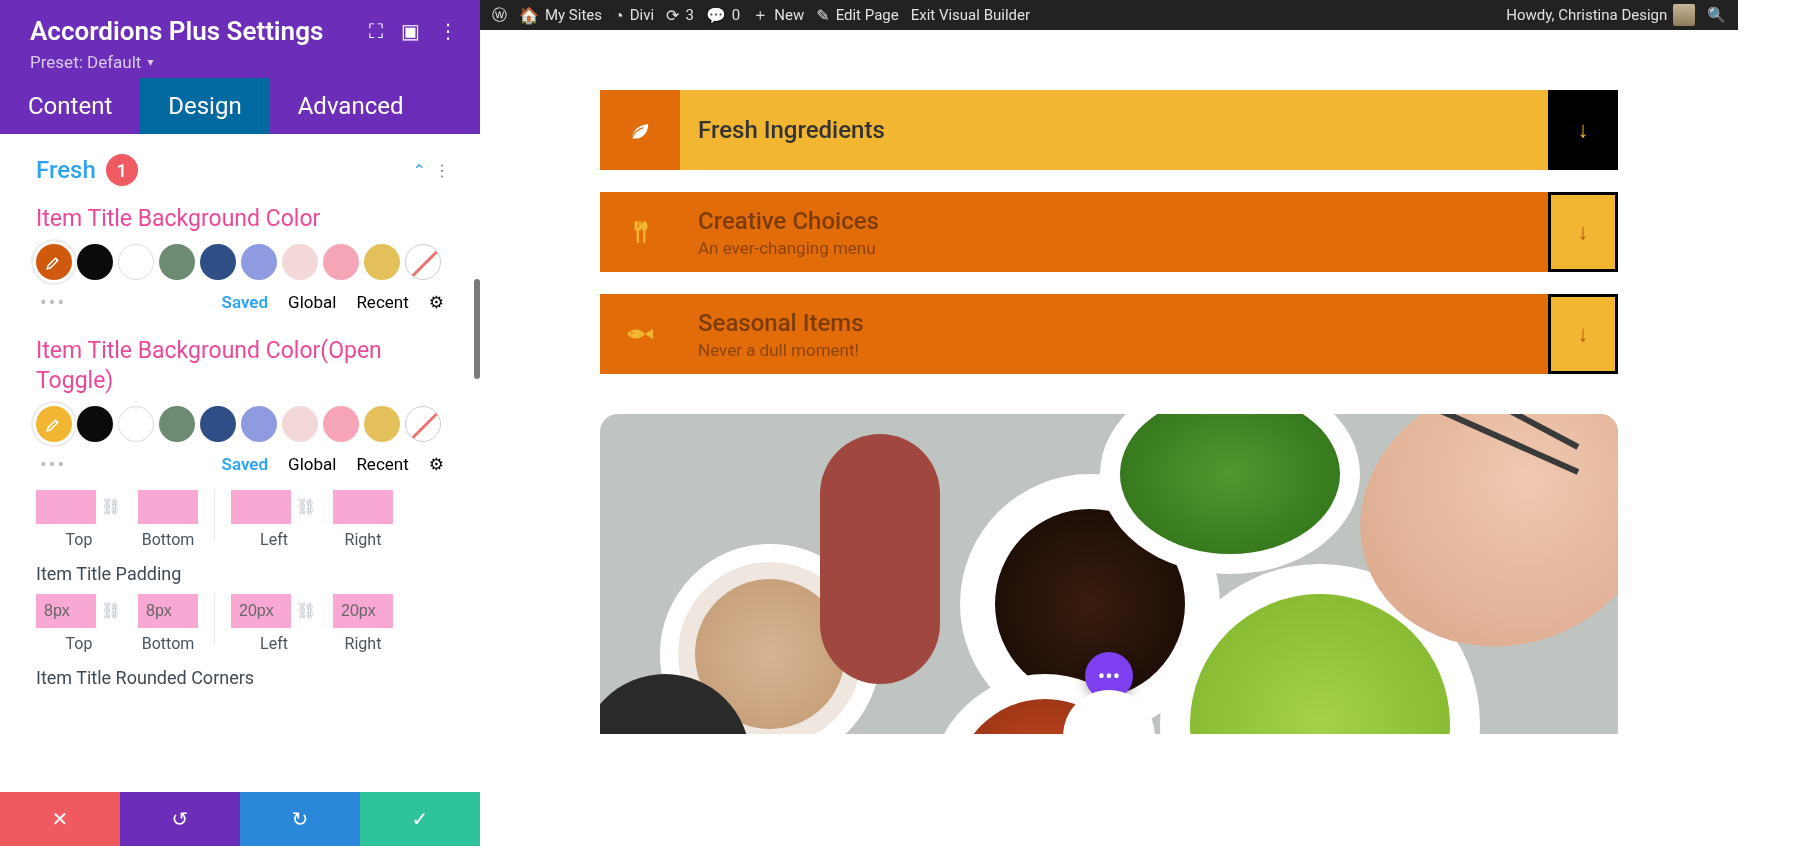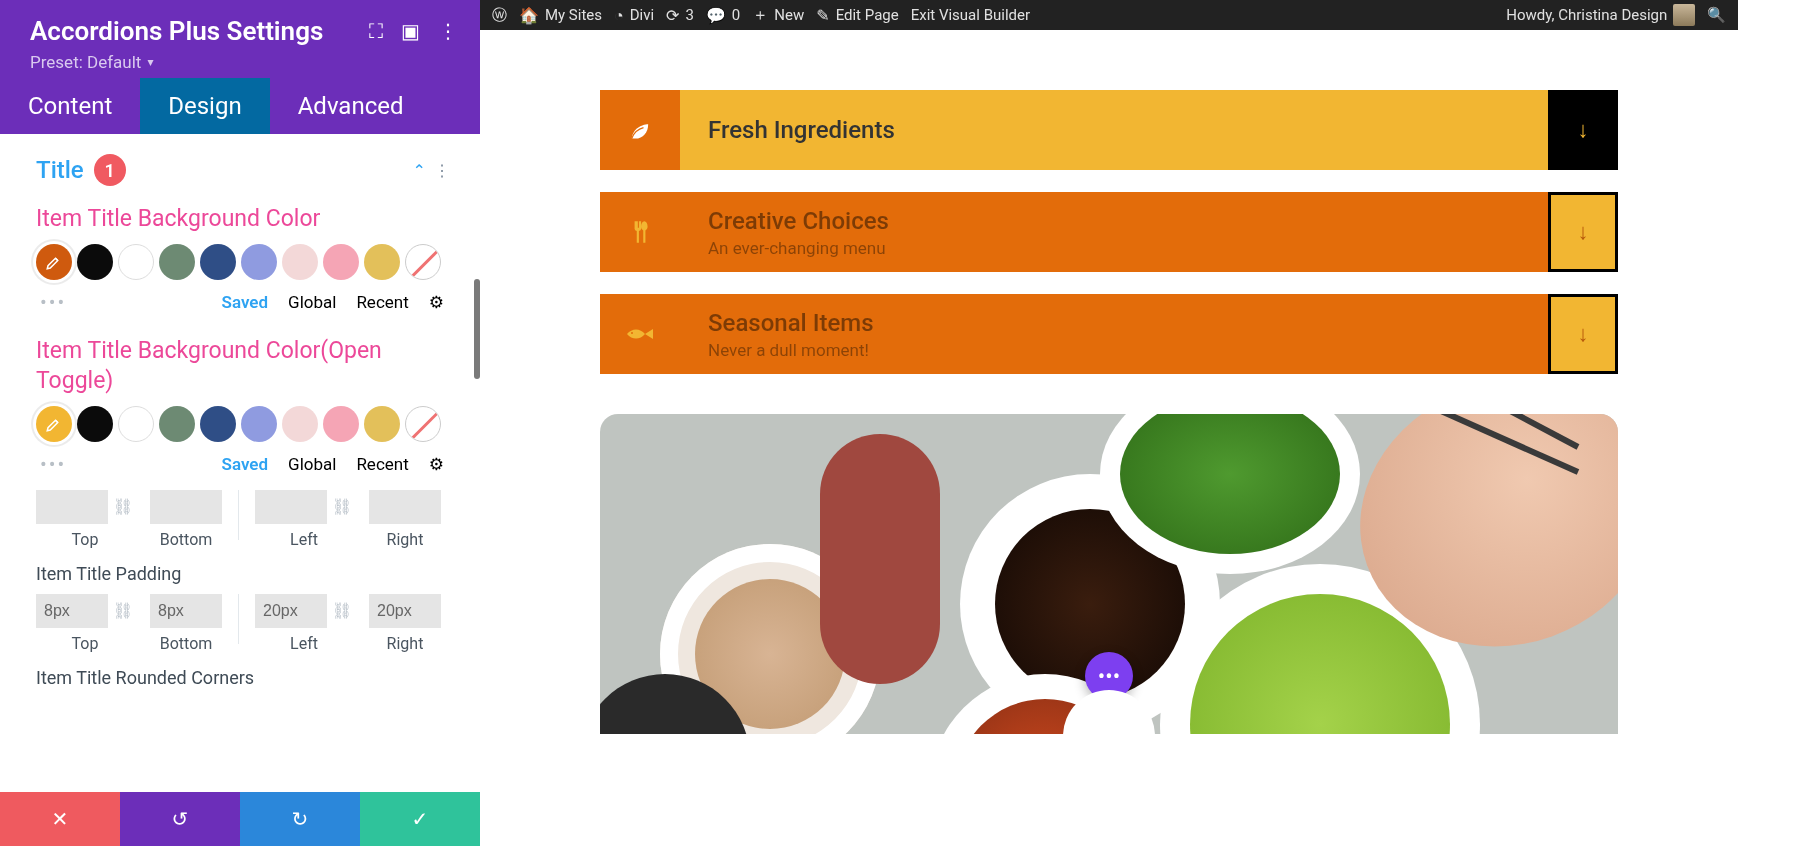--- a/index.html
+++ b/index.html
@@ -45,21 +45,21 @@
 .sub-dots { color: #b8bfc6; font-size: 20px; letter-spacing: 2px; }
 .sub-links { margin-left: auto; display: flex; gap: 20px; align-items: center; font-size: 17px; }
 .sub-links .saved { color: #2ea3f2; font-weight: 600; }
 .sub-links .muted { color: #000000; }
 
 .spacing-block { padding: 14px 36px 0 36px; }
 .spacing-label { font-size: 18px; color: #3f4b56; margin-bottom: 10px; }
 .spacing-row { display: flex; gap: 16px; align-items: flex-start; }
 .spacing-col { display: flex; flex-direction: column; align-items: center; gap: 6px; }
 .sp-input-wrap { display: flex; align-items: center; gap: 4px; }
-.sp-input { width: 72px; height: 34px; background: #e5e5e5; border: none; border-radius: 0; font-size: 16px; padding: 0 8px; color: #666; }
+.sp-input { width: 60px; height: 34px; background: #f9a8d4; border: none; border-radius: 0; font-size: 16px; padding: 0 8px; color: #666; }
 .link-ic { width: 22px; height: 22px; display: flex; align-items: center; justify-content: center; color: #b1bac3; }
 .sp-cap { font-size: 16px; color: #4a5560; }
 .sp-sep { width: 1px; height: 50px; background: #e3e8ec; }
 
 
 .sb-footer { display: flex; height: 54px; }
 .sb-footer div { flex: 1; display: flex; align-items: center; justify-content: center; color: #fff; font-size: 20px; cursor: pointer; }
 .fb-red { background: #ef5a5f; }
 .fb-purple { background: #6c2eb9; }
 .fb-blue { background: #2b87da; }
@@ -71,21 +71,21 @@
 .wp-item { display: flex; align-items: center; gap: 6px; cursor: pointer; color: #e0e0e0; }
 .wp-item .ic { font-size: 16px; }
 .wp-spacer { flex: 1; }
 .wp-avatar { width: 22px; height: 22px; background: linear-gradient(#c9b79a,#8c7a5a); border-radius: 2px; }
 
 .preview { flex: 1; background: #fff; padding: 60px 120px 0 120px; position: relative; overflow: hidden; }
 
 .accordion { width: 100%; margin-bottom: 22px; }
 .acc-header { display: flex; align-items: stretch; height: 80px; }
 .acc-icon-box { width: 80px; display: flex; align-items: center; justify-content: center; font-size: 26px; }
-.acc-title-box { flex: 1; padding: 10px 28px; display: flex; flex-direction: column; justify-content: center; border-radius: 24px; }
+.acc-title-box { flex: 1; padding: 10px 18px; display: flex; flex-direction: column; justify-content: center; border-radius: 24px; }
 .acc-title { font-size: 24px; font-weight: 500; }
 .acc-sub { font-size: 17px; margin-top: 3px; }
 .acc-toggle { width: 70px; display: flex; align-items: center; justify-content: center; font-size: 22px; }
 .acc-body { border: 1px solid #e6e6e6; border-top: none; padding: 22px 26px; font-size: 19px; line-height: 1.55; color: #555; background: #fff; }
 
 .acc-open .acc-header { background: #f2b632; }
 .acc-open .acc-icon-box { background: #e36c0a; color: #fff; }
 .acc-open .acc-toggle { background: #000; color: #f2b632; }
 .acc-open .acc-title { color: #333; }
 .acc-open .acc-sub { color: #4a4a4a; }
@@ -126,21 +126,21 @@
     <div class="sb-tabs">
       <div class="sb-tab">Content</div>
       <div class="sb-tab active">Design</div>
       <div class="sb-tab">Advanced</div>
     </div>
 
     <div class="sb-body">
       <div class="sb-scroll-thumb"></div>
 
       <div class="section-head">
-        <span class="section-title">Title</span>
+        <span class="section-title">Fresh</span>
         <span class="badge">1</span>
         <span class="section-right-icons">
           <span class="chevron-up">⌃</span>
           <span>⋮</span>
         </span>
       </div>
 
       <div class="option-block">
         <div class="option-label">Item Title Background Color</div>
         <div class="swatch-row">

